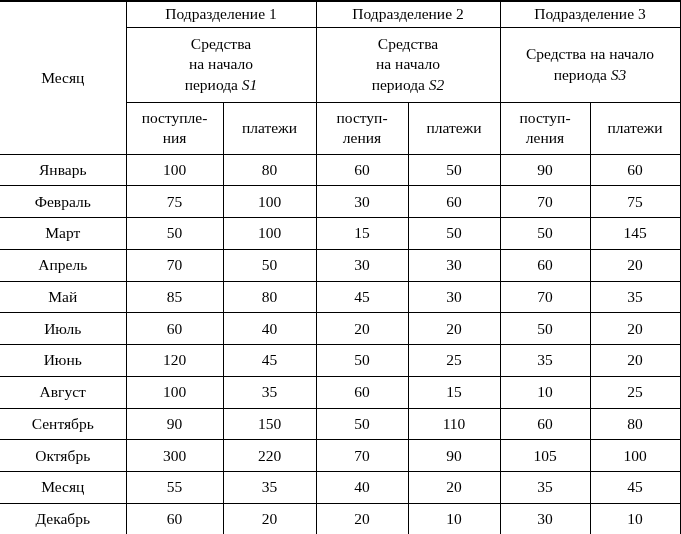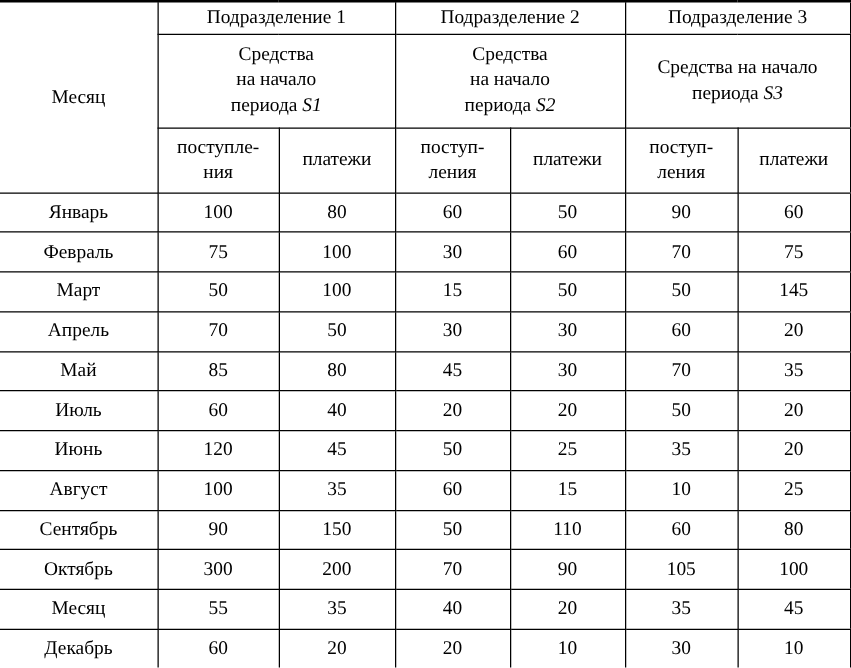--- a/index.html
+++ b/index.html
@@ -211,21 +211,21 @@
           <td class="num-cell">90</td>
           <td class="num-cell">150</td>
           <td class="num-cell">50</td>
           <td class="num-cell">110</td>
           <td class="num-cell">60</td>
           <td class="num-cell">80</td>
         </tr>
         <tr>
           <td class="month-cell">Октябрь</td>
           <td class="num-cell">300</td>
-          <td class="num-cell">200</td>
+          <td class="num-cell">220</td>
           <td class="num-cell">70</td>
           <td class="num-cell">90</td>
           <td class="num-cell">105</td>
           <td class="num-cell">100</td>
         </tr>
         <tr>
           <td class="month-cell">Месяц</td>
           <td class="num-cell">55</td>
           <td class="num-cell">35</td>
           <td class="num-cell">40</td>

